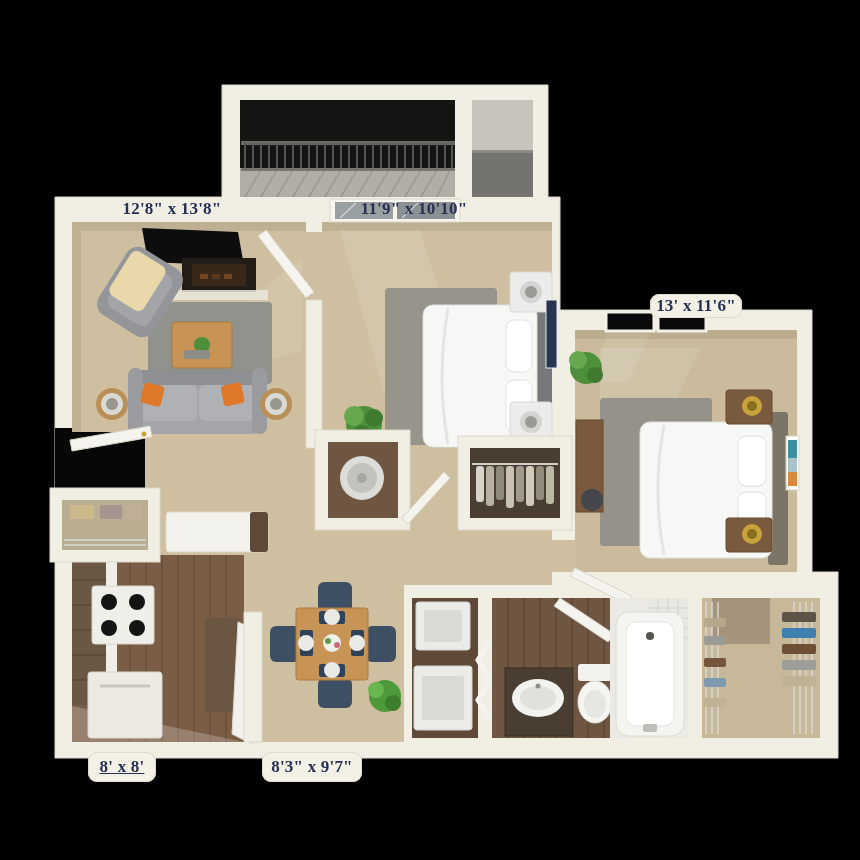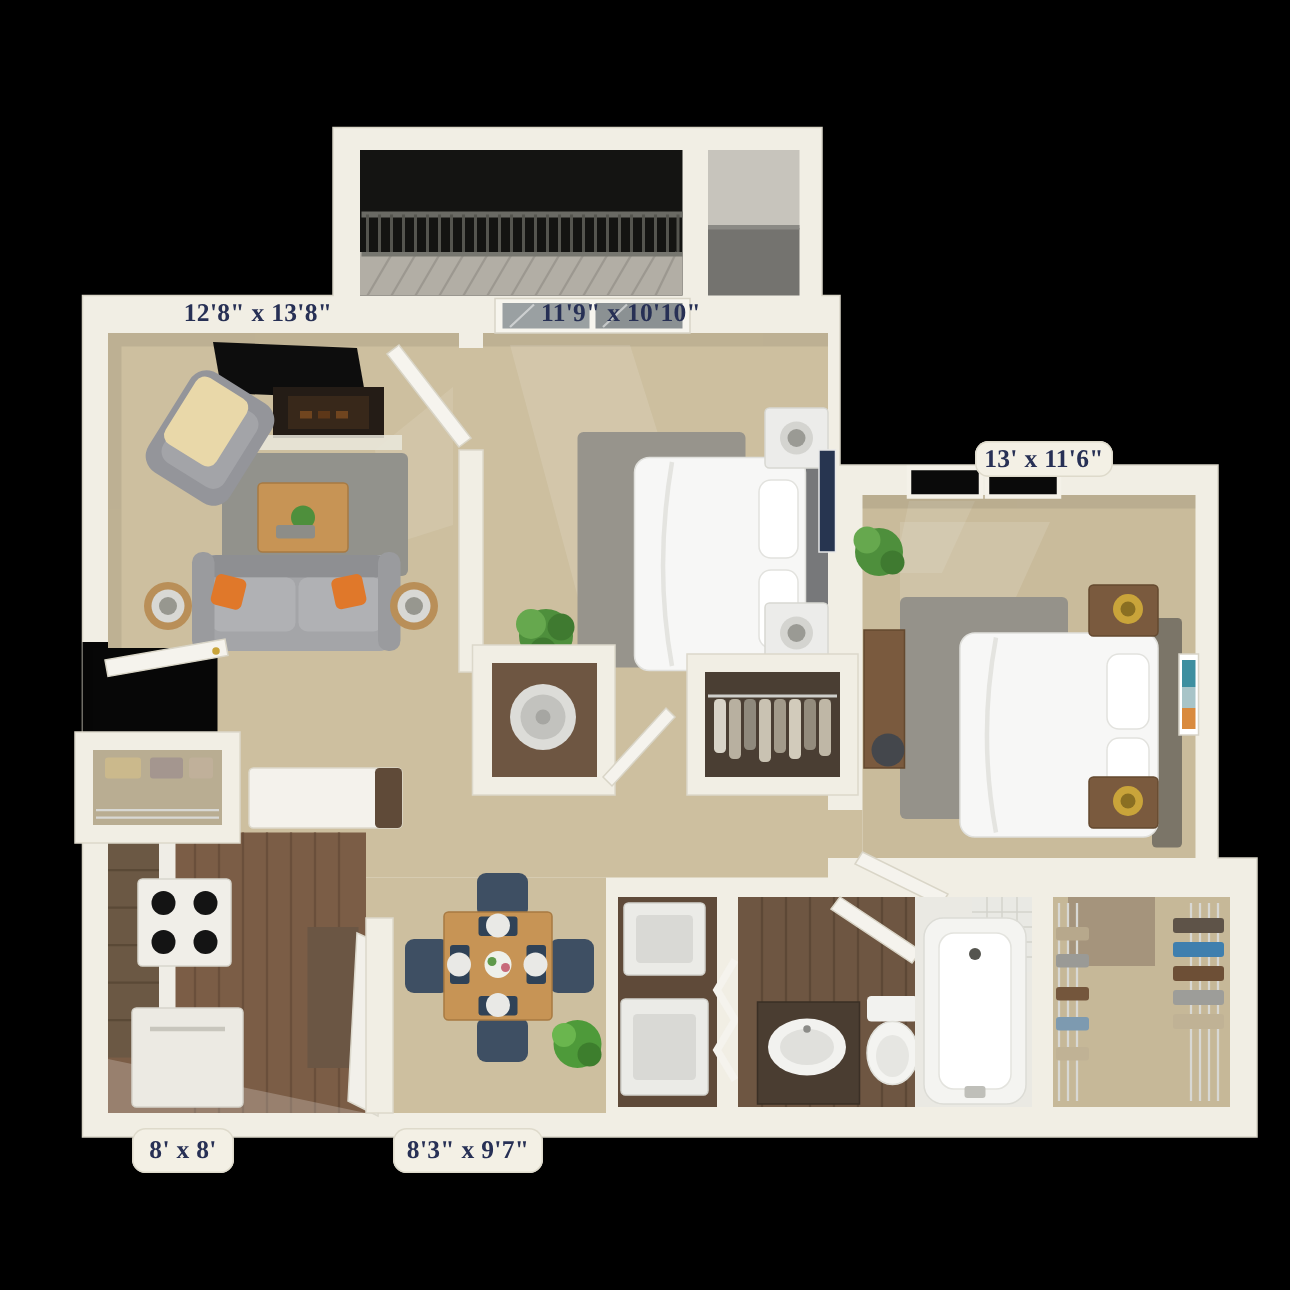--- a/index.html
+++ b/index.html
@@ -412,16 +412,16 @@
   </g>
 
 </svg>
 
   <div class="room-label" style="left:92px;top:198px;width:160px;">12'8" x 13'8"</div>
 
   <div class="room-label" style="left:334px;top:198px;width:160px;">11'9" x 10'10"</div>
 
   <div class="room-label tab" style="left:650px;top:294px;width:92px;height:24px;line-height:24px;">13' x 11'6"</div>
 
-  <div class="room-label tab" style="left:88px;top:752px;width:68px;height:30px;line-height:30px;">8' x 8'</div>
+  <div class="room-label tab" style="left:88px;top:752px;width:68px;height:30px;line-height:30px;text-decoration:underline;">8' x 8'</div>
 
   <div class="room-label tab" style="left:262px;top:752px;width:100px;height:30px;line-height:30px;">8'3" x 9'7"</div>
 </div>
 
 </body></html>

